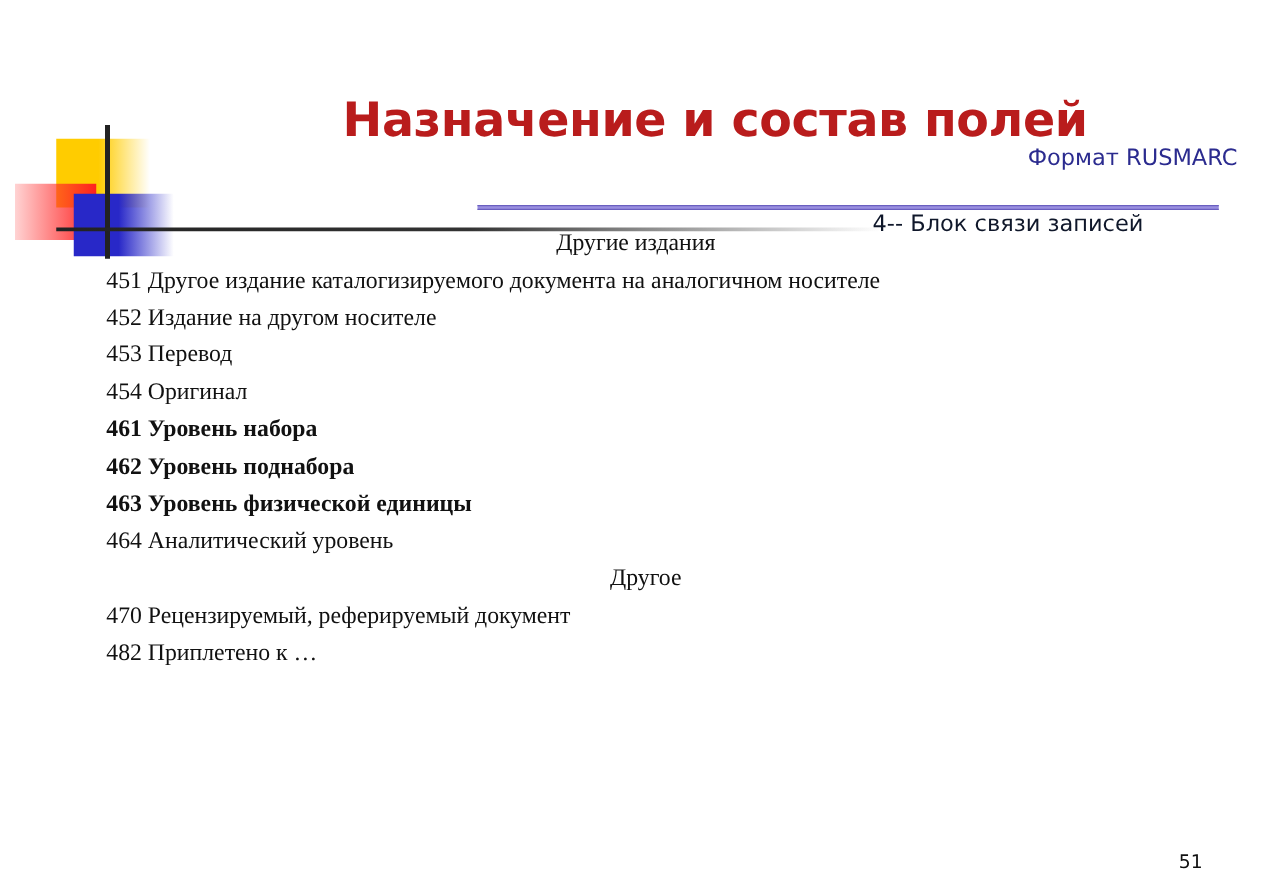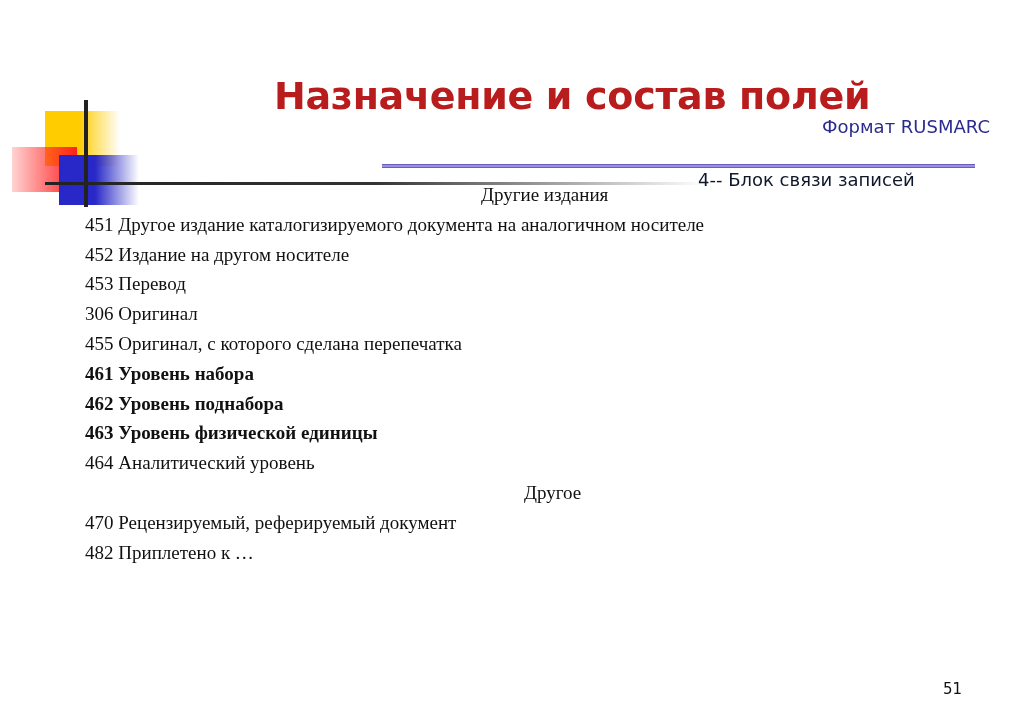--- a/index.html
+++ b/index.html
@@ -73,21 +73,21 @@
     .content {
       position: absolute;
       left: 85px; top: 180px;
       width: 800px;
       font-size: 19px;
       color: #111111;
       line-height: 29.8px;
     }
     .line { white-space: nowrap; }
     .line.bold { font-weight: bold; }
-    .section-heading { display: block; margin-left: 36px; }
+    .section-heading { display: block; }
     .h1 { padding-left: 360px; }
     .h2 { padding-left: 400px; }
     .h3 { padding-left: 403px; }
     .page-number {
       position: absolute;
       left: 943px; top: 680px;
       font-family: "DejaVu Sans", sans-serif;
       font-size: 15px;
       color: #111111;
     }
@@ -104,22 +104,21 @@
 <h1 class="title">Назначение и состав полей</h1>
 <div class="subtitle-format">Формат RUSMARC</div>
 <div class="purple-line"></div>
 <div class="subtitle-block">4-- Блок связи записей</div>
 
 <div class="content">
   <div class="line section-heading h1">Другие издания</div>
   <div class="line">451 Другое издание каталогизируемого документа на аналогичном носителе</div>
   <div class="line">452 Издание на другом носителе</div>
   <div class="line">453 Перевод</div>
-  <div class="line">306 Оригинал</div>
-  <div class="line">455 Оригинал, с которого сделана перепечатка</div>
+  <div class="line">454 Оригинал</div>
 
   <div class="line bold">461 Уровень набора</div>
   <div class="line bold">462 Уровень поднабора</div>
   <div class="line bold">463 Уровень физической единицы</div>
   <div class="line">464 Аналитический уровень</div>
 
   <div class="line section-heading h3">Другое</div>
   <div class="line">470 Рецензируемый, реферируемый документ</div>
   <div class="line">482 Приплетено к …</div>
 </div>

